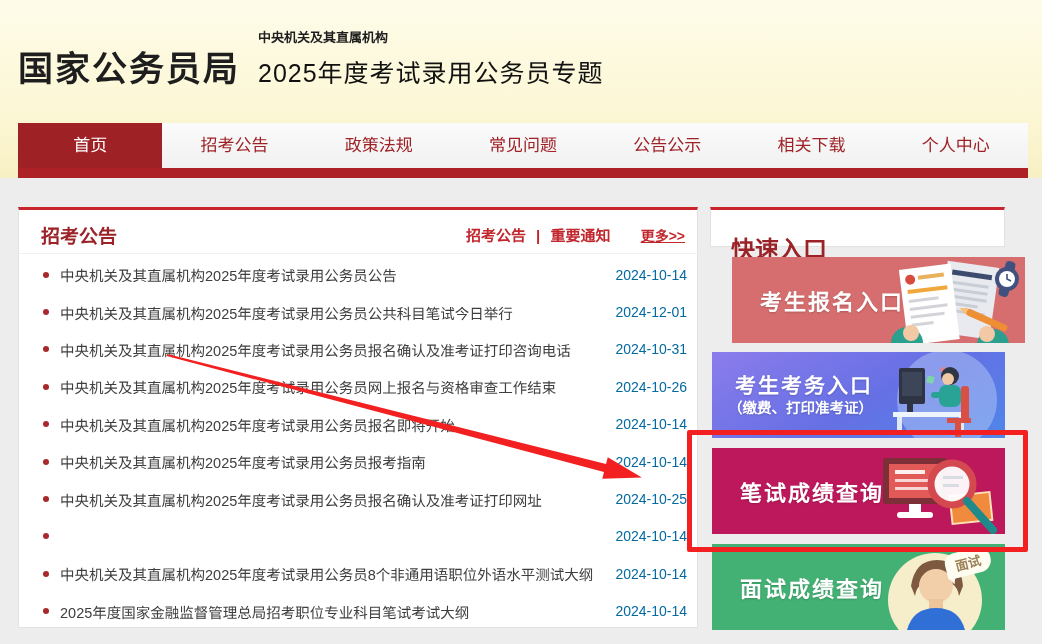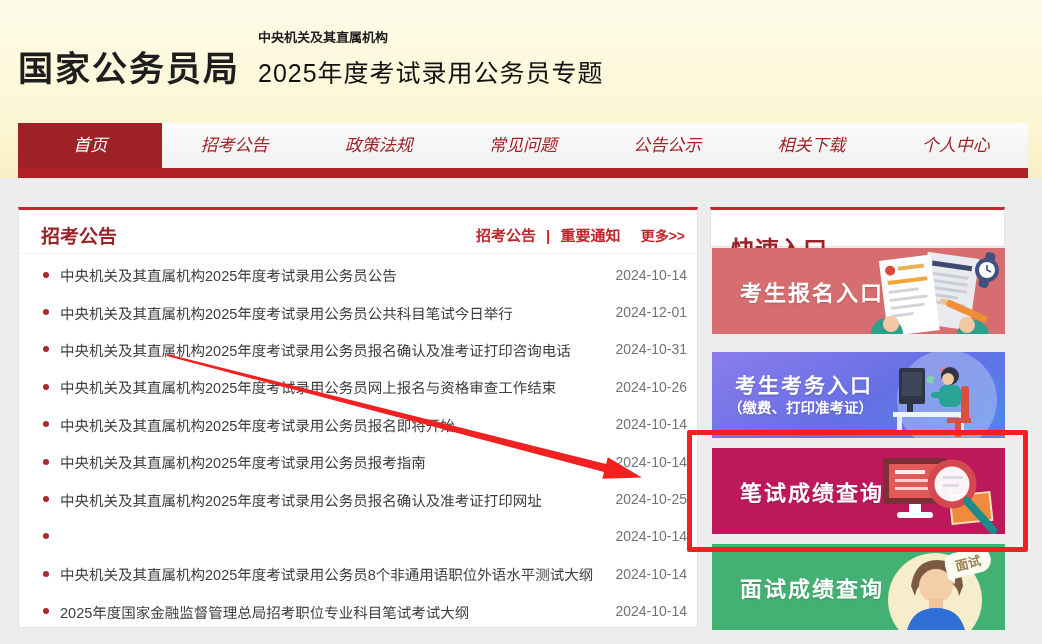--- a/index.html
+++ b/index.html
@@ -9,52 +9,52 @@
     font-family:"Liberation Sans", sans-serif;
   }
   
   .header-band{ position:absolute; left:0; top:0; width:1042px; height:178px;
     background:linear-gradient(180deg,#fefce9 0%,#fcf7d6 60%,#f8f0c4 100%); }
   .site-name{ position:absolute; left:18px; top:40px; font-size:35px; font-weight:bold;
     color:#1e1e1e; letter-spacing:2px; }
   .sub1{ position:absolute; left:258px; top:27px; font-size:13px; font-weight:bold; color:#1e1e1e; }
   .sub2{ position:absolute; left:258px; top:53px; font-size:25px; font-weight:normal; color:#111; letter-spacing:1px; }
   
-  .navbar{ position:absolute; left:18px; top:123px; width:1010px; height:55px;font-style:italic; }
+  .navbar{ position:absolute; left:18px; top:123px; width:1010px; height:55px; }
   .tabs{ position:absolute; left:0; top:0; width:1010px; height:45px; display:flex;
     background:linear-gradient(180deg,#fbfbfb,#f2f1f1); }
   .strip{ position:absolute; left:0; top:45px; width:1010px; height:10px; background:#ad2026; }
   .tab{ flex:1 1 0; height:45px; line-height:45px; text-align:center; font-size:17px;
     color:#9e2126; cursor:pointer; }
   .tab.active{ height:55px; background:#9e2126; color:#ffffff; }
   
   .page-area{ position:absolute; left:0; top:178px; width:1042px; height:466px; background:#ededee; }
   
   .left-panel{ position:absolute; left:18px; top:207px; width:680px; height:421px;
     background:#ffffff; border:1px solid #e2e2e2; border-top:3px solid #c9252c; }
   .panel-head{ position:relative; height:44px; border-bottom:1px solid #f1f1f1; }
   .panel-title{ position:absolute; left:22px; top:11px; font-size:19px; font-weight:bold; color:#9b2227; }
   .head-links{ position:absolute; right:12px; top:14px; font-size:15px; font-weight:bold; color:#c1272d; }
   .head-links .sep{ margin:0 6px; }
-  .head-links .more{ margin-left:16px; font-size:14px; }
+  .head-links .more{ margin-left:26px; font-size:14px;text-decoration:underline; }
   .ann-list{ padding-top:2px; }
   .row{ display:flex; align-items:center; height:37.4px; padding:0 10px 0 24px;justify-content:space-between; }
   .dot{ width:6px; height:6px; border-radius:50%; background:#a8292c; margin-right:11px; flex:0 0 auto; }
   .txt{ flex:1 1 auto; font-size:14.5px; color:#3e3e3e; white-space:nowrap; overflow:hidden; }
-  .date{ flex:0 0 auto; font-size:14px; color:#737373; margin-left:0; }
+  .date{ flex:0 0 auto; font-size:14px; color:#0369a1; margin-left:0; }
   
   .quick-box{ position:absolute; left:710px; top:207px; width:295px; height:40px;
     background:#ffffff; border:1px solid #e2e2e2; border-top:3px solid #c9252c; }
   .quick-title{ position:absolute; left:20px; top:20px; font-size:24px; font-weight:bold; color:#9b2227; }
   .banner{ position:absolute; left:712px; width:293px; height:86px; overflow:hidden; cursor:pointer; }
   .banner .bn-label{ position:absolute; left:28px; top:50%; transform:translateY(-50%);
     color:#fff; font-weight:bold; font-size:22px; letter-spacing:2px;
     text-shadow:0 1px 2px rgba(0,0,0,.18); z-index:2; }
   .banner svg{ position:absolute; right:0; top:0; z-index:1; }
-  .bn1{ top:248px; background:#d66d6e; }
+  .bn1{ top:257px; background:#d66d6e;margin-left:20px; }
   .bn2{ top:352px; background:linear-gradient(150deg,#8b7cec 0%,#6570e4 55%,#4f86ea 100%); }
   .bn2 .bn-label{ left:16px; font-size:21px; text-align:right; line-height:1.25; }
   .bn2 .bn-sub{ display:block; font-size:14.5px; letter-spacing:0; font-weight:bold; }
   .bn3{ top:448px; background:#be185d; }
   .bn4{ top:544px; background:#43b173; }
   .bubble{ position:absolute; right:14px; top:6px; background:#fffdf2; color:#9c8157;
     font-size:13px; font-weight:bold; padding:3px 10px; border-radius:10px 12px 12px 2px;
     transform:rotate(-14deg); z-index:3; }
   .bubble:after{ content:""; position:absolute; left:-5px; bottom:-4px; width:0; height:0;
     border:6px solid transparent; border-right-color:#fffdf2; transform:rotate(20deg); }

